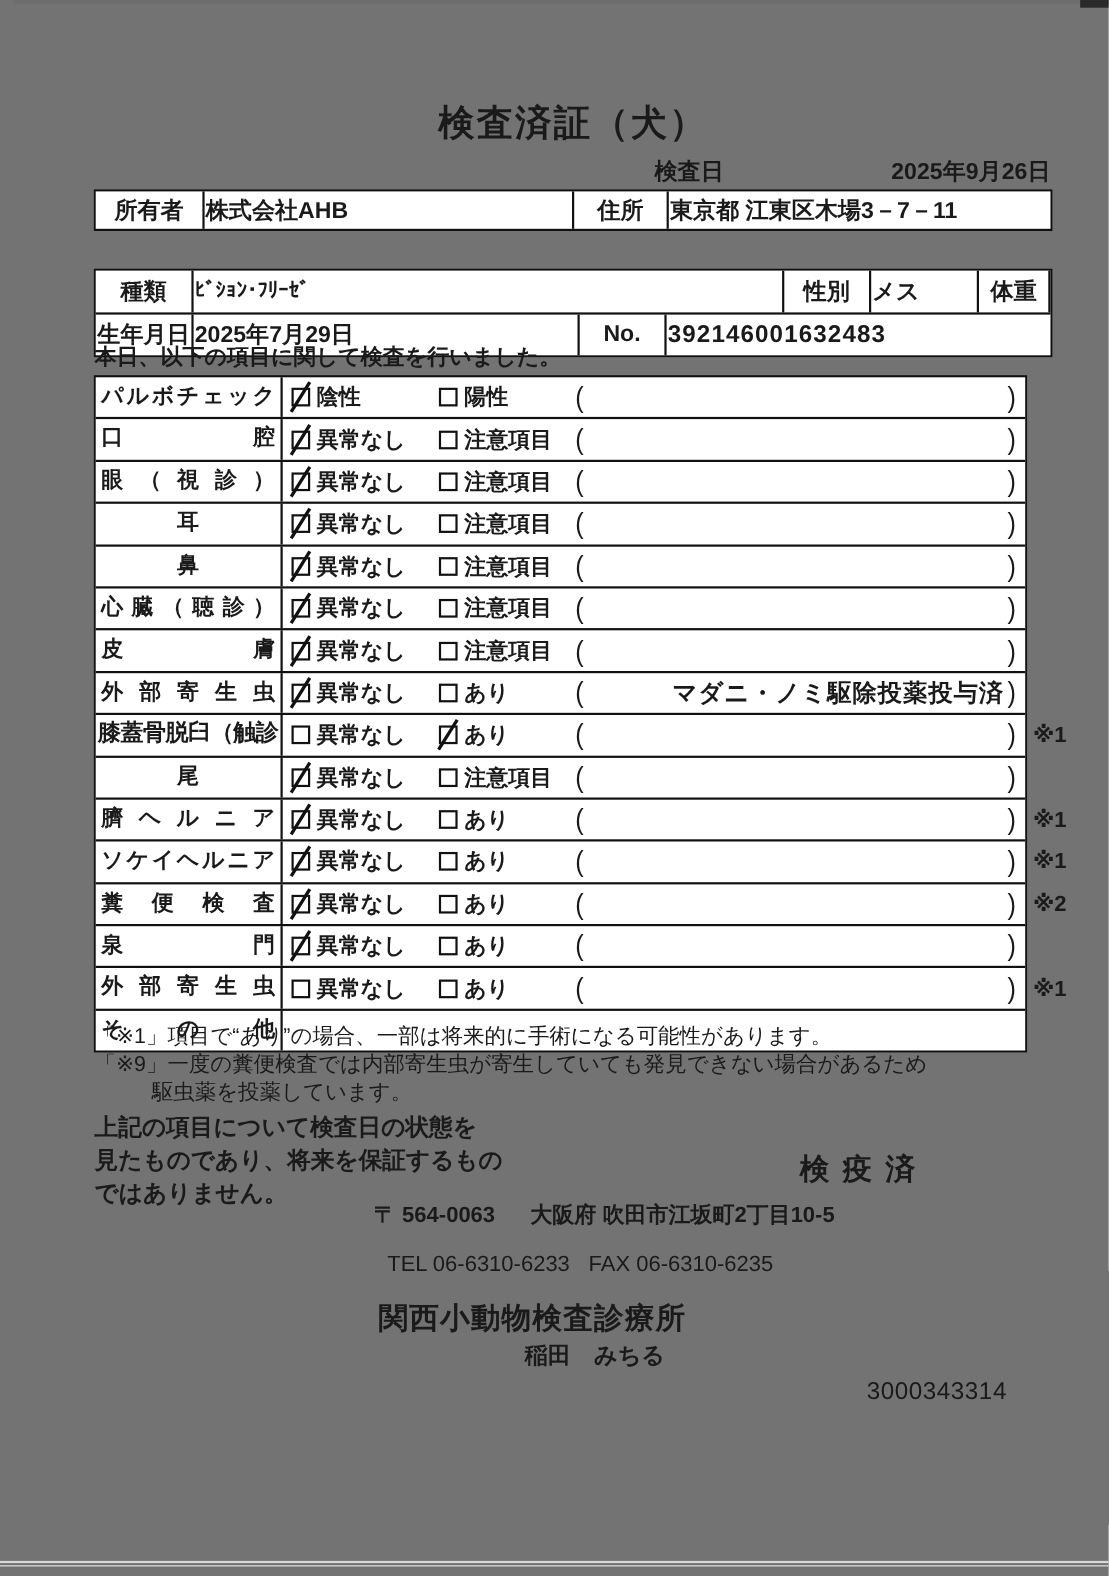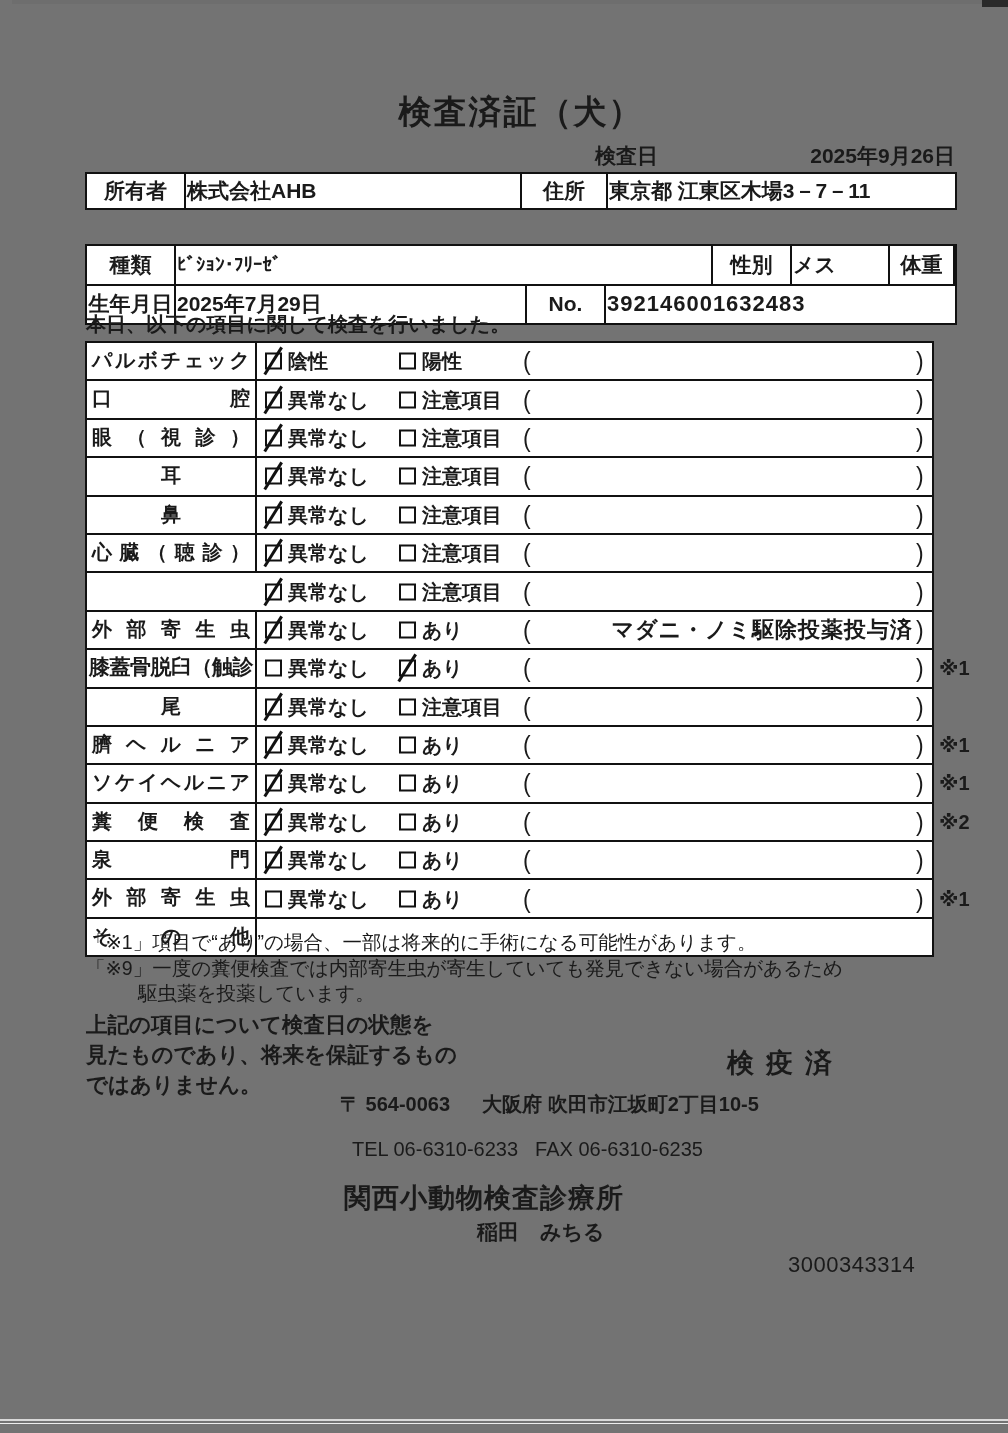--- a/index.html
+++ b/index.html
@@ -229,20 +229,21 @@
             <span>注意項目</span>
           </span>
         <span class="paren po hide-if-empty">(</span>
 
         <span class="paren pc hide-if-empty">)</span>
       </div>
 
     </div>
 
     <div class="xrow">
+      <div class="xlabel">皮膚</div>
       <div class="xbody">
         <span class="opt o1 hide-if-empty">
             <span class="cb checked"></span>
             <span>異常なし</span>
           </span>
         <span class="opt o2 hide-if-empty">
             <span class="cb"></span>
             <span>注意項目</span>
           </span>
         <span class="paren po hide-if-empty">(</span>

